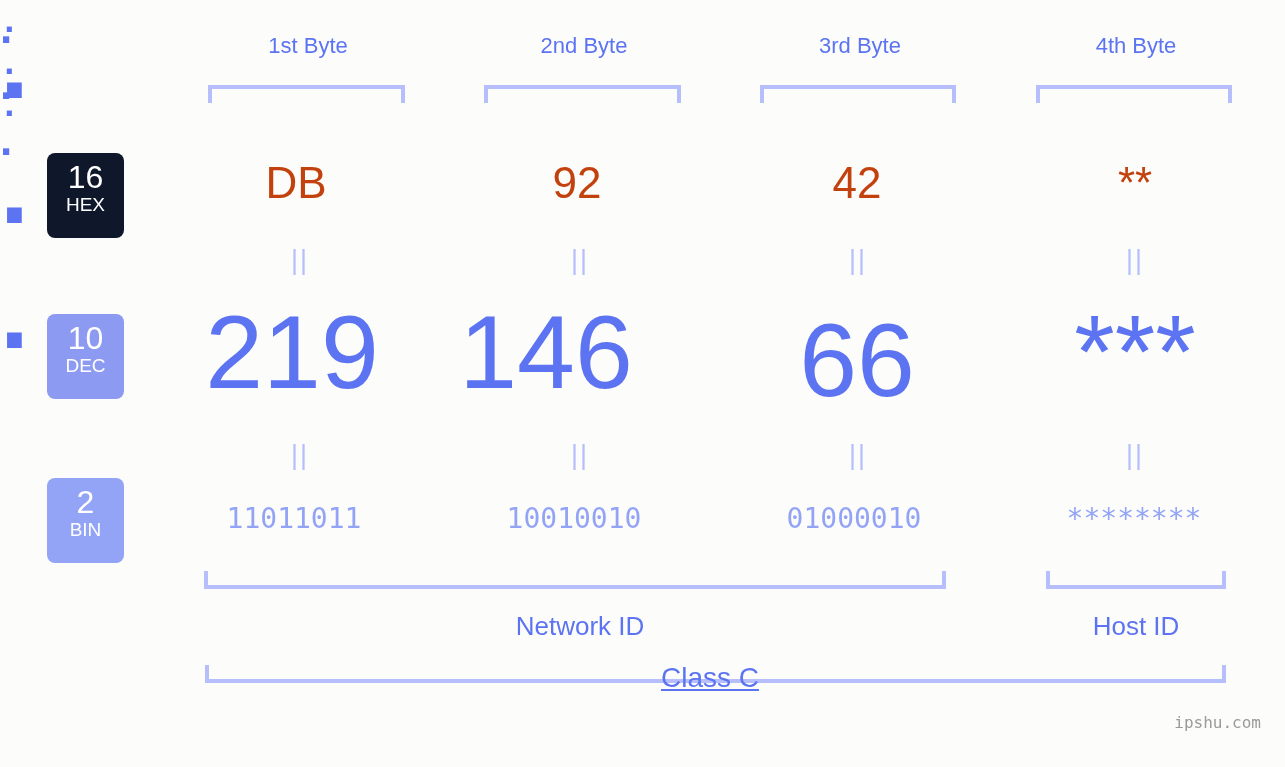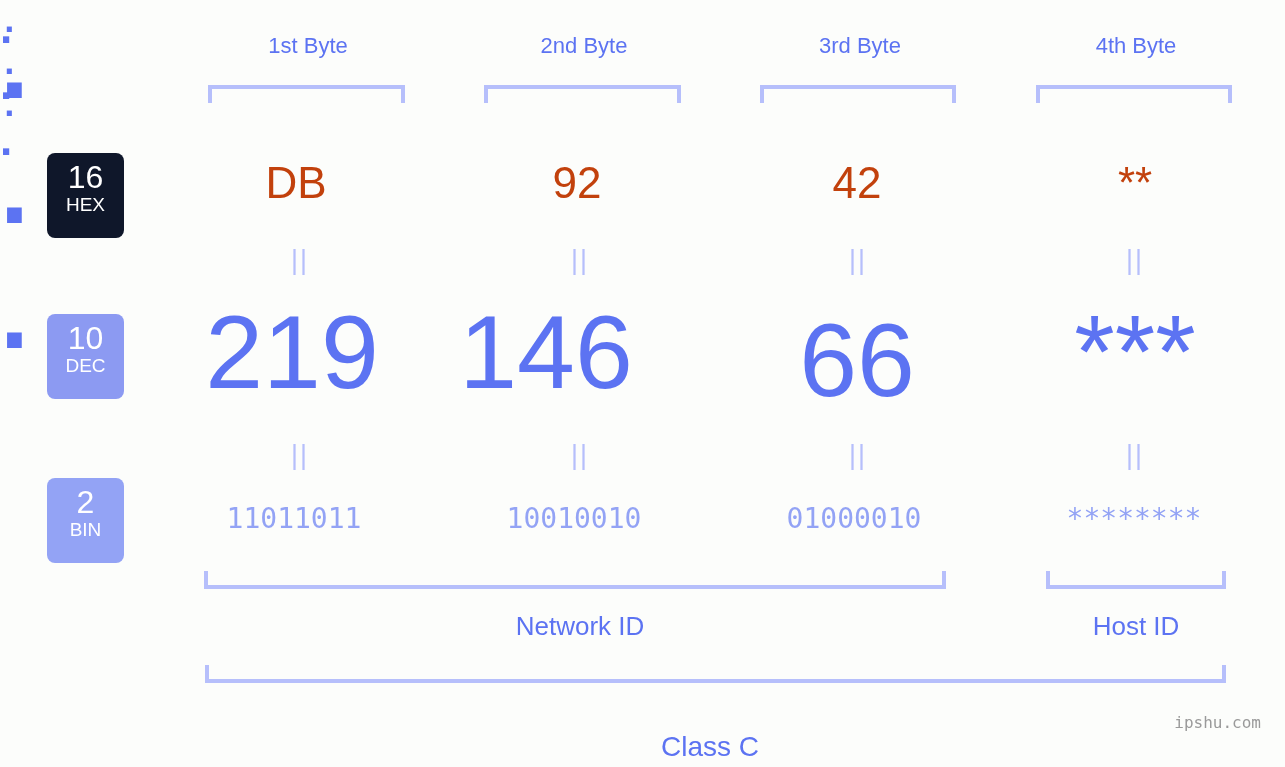--- a/index.html
+++ b/index.html
@@ -267,17 +267,17 @@
     <div class="cell" style="left:1034px;">********</div>
   </div>
 
   <div class="bracket-bottom" style="left:204px;  top:571px; width:742px;"></div>
   <div class="bracket-bottom" style="left:1046px; top:571px; width:180px;"></div>
 
   <div class="section-label" style="left:475px;  top:611px; width:210px;">Network ID</div>
   <div class="section-label" style="left:1046px; top:611px; width:180px;">Host ID</div>
 
   <div class="bracket-bottom" style="left:205px; top:665px; width:1021px;"></div>
-  <div class="class-label" style="left:605px; top:731px; width:210px;">Class C</div>
+  <div class="class-label" style="left:605px; top:662px; width:210px;text-decoration:underline;">Class C</div>
 
   <div class="watermark">ipshu.com</div>
 
 </div>
 
 </body></html>

